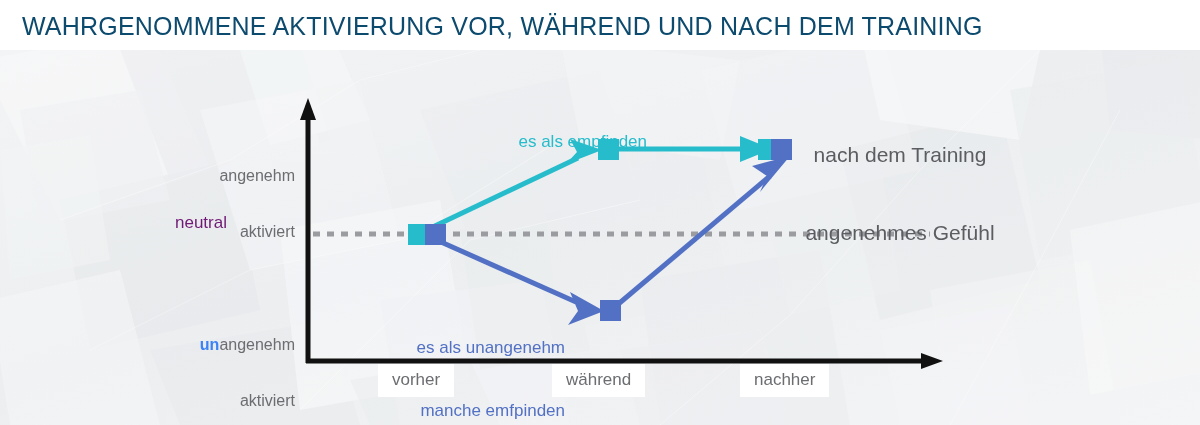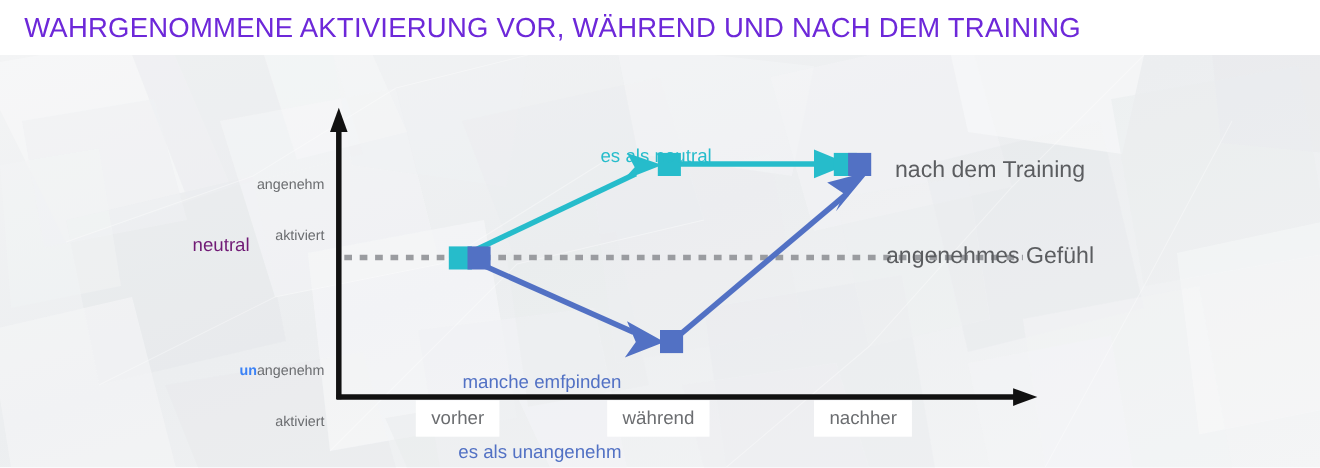--- a/index.html
+++ b/index.html
@@ -24,21 +24,21 @@
     height: 50px;
     background: #ffffff;
     z-index: 40;
   }
   #page-title {
     position: absolute;
     left: 22px;
     top: 12px;
     font-size: 25px;
     letter-spacing: 0.2px;
-    color: #6d28d9;
+    color: #0c4a6e;
     white-space: nowrap;
     font-weight: 400;
   }
 
   
   #bg-canvas {
     position: absolute;
     left: 0; top: 50px;
     width: 1200px;
     height: 375px;
@@ -60,21 +60,21 @@
 
   
   .lbl {
     position: absolute;
     z-index: 20;
     white-space: pre;
     line-height: 1.18;
   }
   .axis-lbl {
     color: #6b6d70;
-    font-size: 13px;
+    font-size: 16px;
     text-align: right;
   }
   .axis-lbl b { color: #3b82f6; font-weight: 700; }
 
   #lbl-angenehm { left: 140px; top: 129px; width: 155px; }
   #lbl-unangenehm { left: 130px; top: 298px; width: 165px; }
   #lbl-neutral {
     left: 175px; top: 213px; width: 140px;
     color: #701a75; font-size: 17px; 
   }
@@ -225,26 +225,26 @@
   </div>
 
   <div class="lbl" id="lbl-neutral">neutral</div>
 
   <div class="lbl axis-lbl" id="lbl-unangenehm">
     <div><b>un</b><span>angenehm</span></div>
     <div>aktiviert</div>
   </div>
 
   <div class="lbl annot" id="annot-teal">
-    <div>es als neutral</div>
+    <div>es als empfinden</div>
   </div>
 
   <div class="lbl annot" id="annot-blue">
+    <div>es als unangenehm</div>
     <div>manche emfpinden</div>
-    <div>es als unangenehm</div>
   </div>
 
   <div class="lbl annot" id="annot-gray">
     <div>nach dem Training</div>
     <div>angenehmes Gefühl</div>
   </div>
 
   <div class="xcat" id="xcat-0">vorher</div>
   <div class="xcat" id="xcat-1">während</div>
   <div class="xcat" id="xcat-2">nachher</div>

